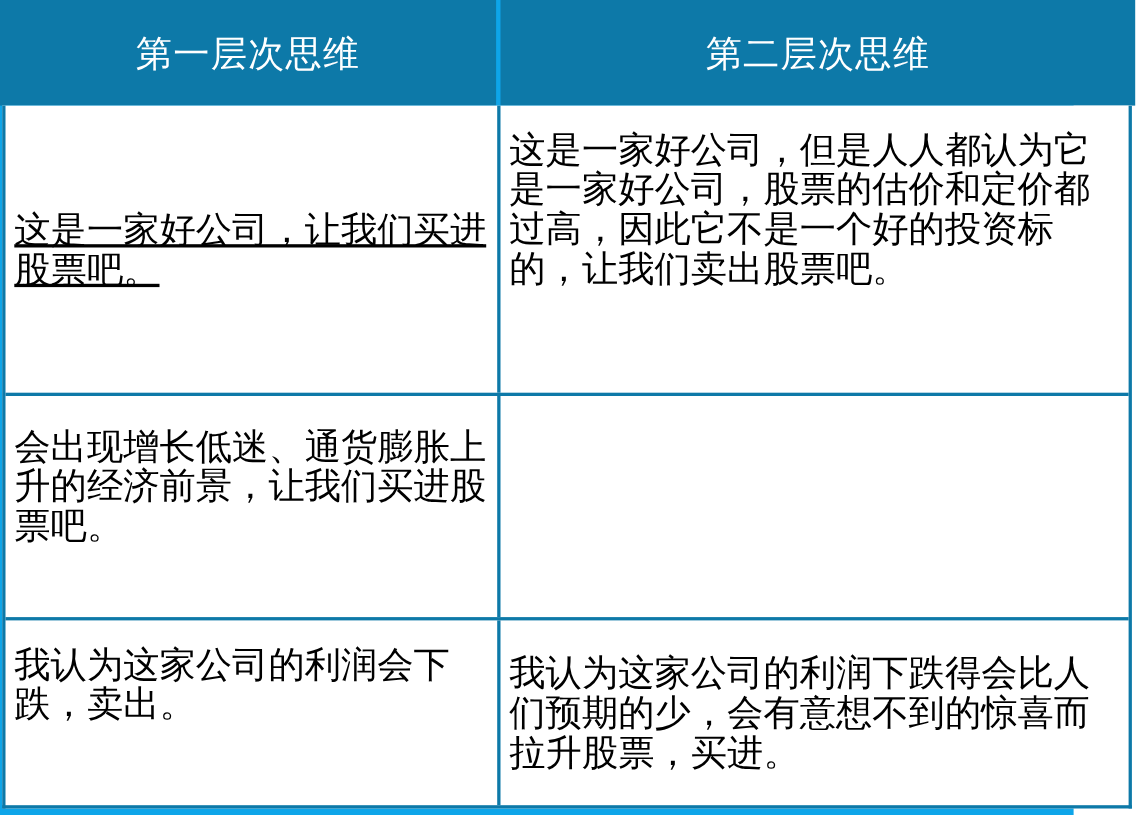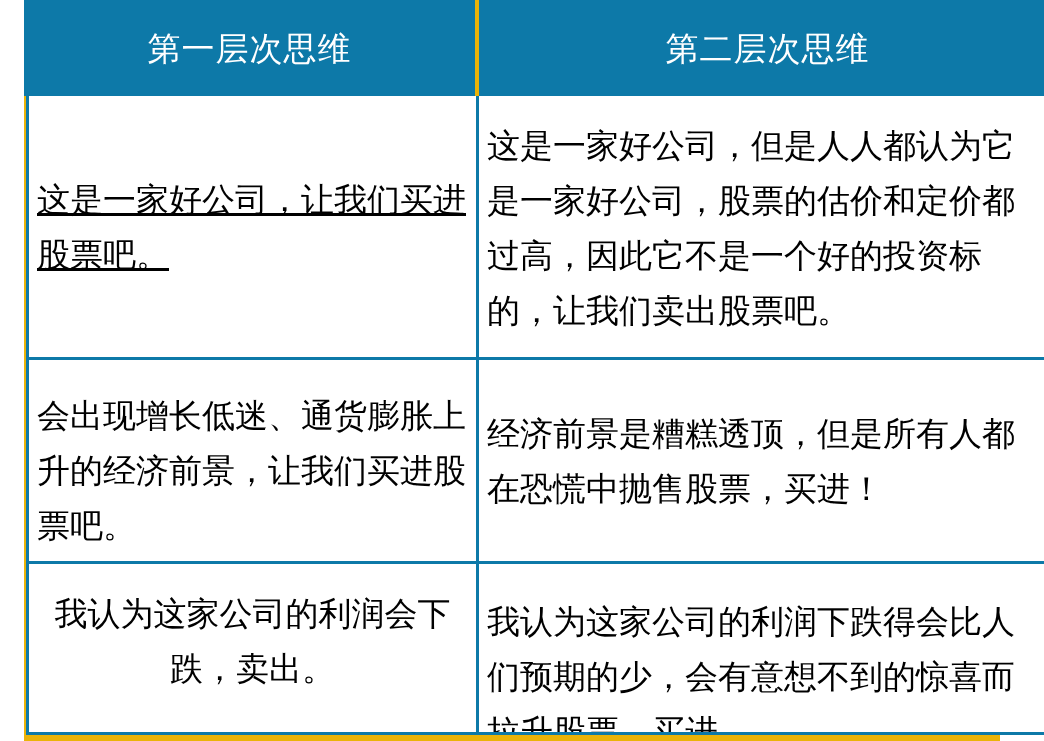--- a/index.html
+++ b/index.html
@@ -14,22 +14,21 @@
     font-family: "Liberation Sans", "DejaVu Sans", sans-serif;
     overflow: hidden;
   }
 
   #table-root {
     position: absolute;
     left: 0;
     top: 0;
     width: 976px;
     height: 741px;
-    background: #eab308;
-    margin-left: 24px;
+    background: #0ea5e9;
   }
 
   
   .header-row {
     position: absolute;
     left: 0;
     top: 0;
     width: 1032px;
     height: 96px;
   }
@@ -93,34 +92,34 @@
     border-right: 3px solid #0d79a8;
   }
   .body-cell.right {
     left: 450px;
     right: 0px;
     width: auto;
   }
 
   .cell-text {
     font-size: 33px;
-    line-height: 55px;
+    line-height: 36px;
     color: #000000;
     text-align: left;
     word-break: break-all;
     letter-spacing: 0px;
   }
 
   
   .va-center { margin: auto 0; text-decoration: underline; }
   .va-top-1  { margin-top: 22px; }
   .va-top-2  { margin-top: 28px; }
   .va-top-3  { margin-top: 30px; }
   .va-mid-1  { margin-top: 46px; }
-  .va-mid-2  { margin-top: 22px; text-align: center; }
+  .va-mid-2  { margin-top: 22px; }
 </style>
 </head>
 <body>
 
 <div id="table-root">
 
   <div class="header-row">
     <div class="header-cell left">
       <span class="header-label">第一层次思维</span>
     </div>
@@ -137,23 +136,20 @@
       </div>
       <div class="body-cell right">
         <div class="cell-text va-top-1">这是一家好公司，但是人人都认为它是一家好公司，股票的估价和定价都过高，因此它不是一个好的投资标的，让我们卖出股票吧。</div>
       </div>
     </div>
 
     <div class="body-row r1">
       <div class="body-cell left">
         <div class="cell-text va-top-2">会出现增长低迷、通货膨胀上升的经济前景，让我们买进股票吧。</div>
       </div>
-      <div class="body-cell right">
-        <div class="cell-text va-mid-1">经济前景是糟糕透顶，但是所有人都在恐慌中抛售股票，买进！</div>
-      </div>
     </div>
 
     <div class="body-row r2">
       <div class="body-cell left">
         <div class="cell-text va-mid-2">我认为这家公司的利润会下跌，卖出。</div>
       </div>
       <div class="body-cell right">
         <div class="cell-text va-top-3">我认为这家公司的利润下跌得会比人们预期的少，会有意想不到的惊喜而拉升股票，买进。</div>
       </div>
     </div>

